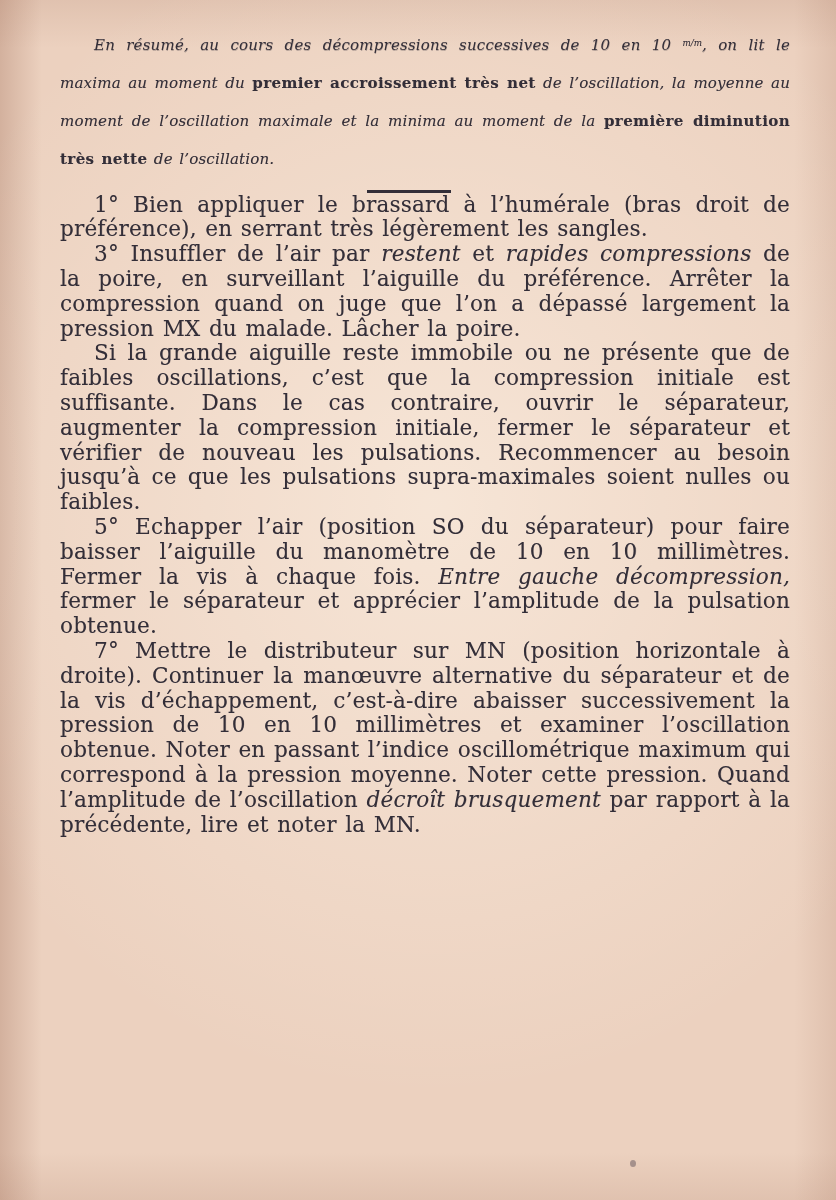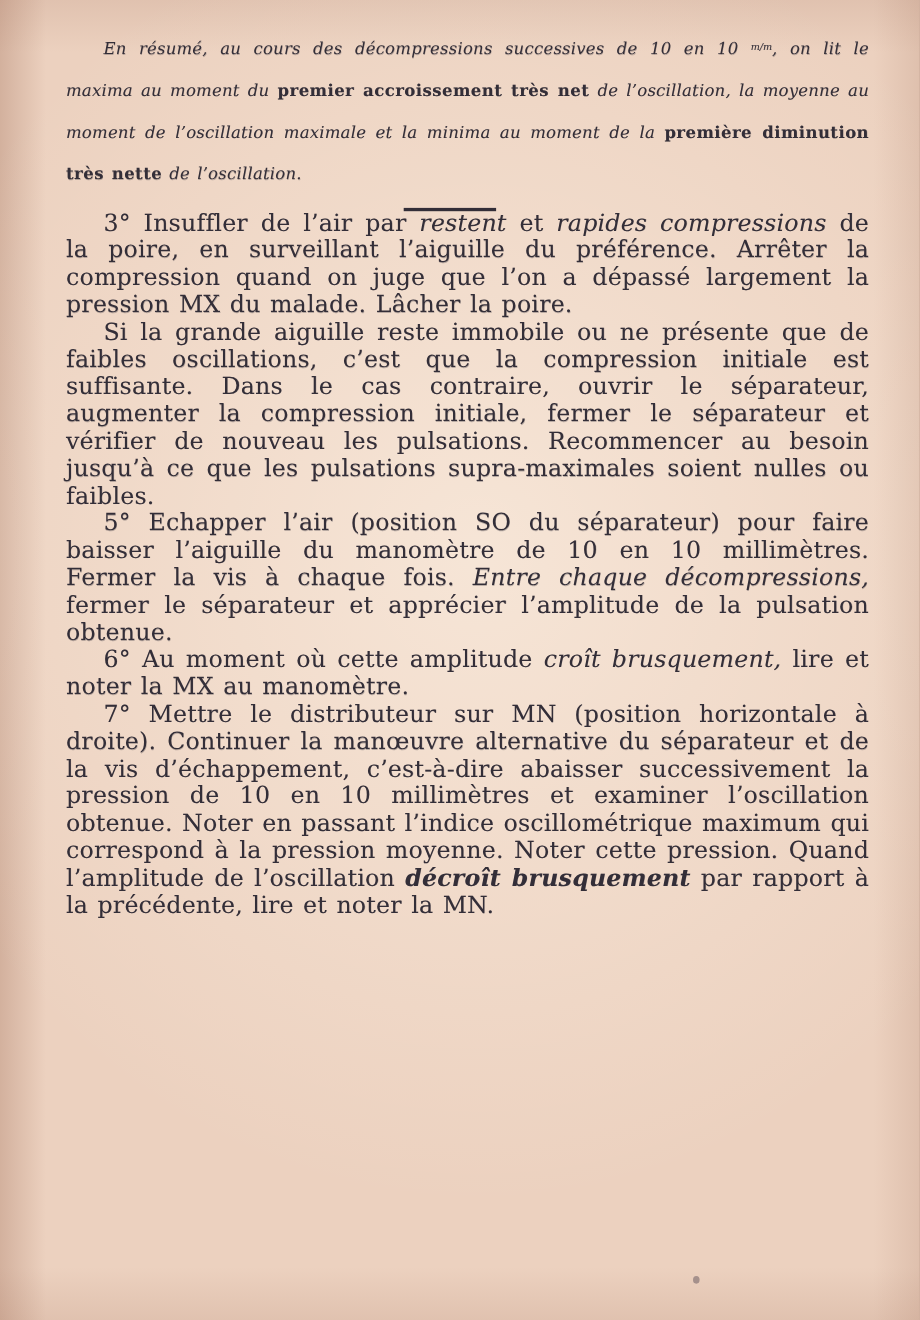--- a/index.html
+++ b/index.html
@@ -58,21 +58,21 @@
     font-size: 15px;
     line-height: 38px;
     letter-spacing: 0.2px;
     word-spacing: 1.5px;
   }
   .steps .para { font-size: 21.5px; line-height: 24.8px; }
 
   .seg-r  { font-style: normal; }
   .seg-i  { font-style: italic; }
   .seg-b  { font-weight: bold; font-style: normal; letter-spacing: 0.4px; }
-  .seg-bi { font-weight: bold; font-style: italic; }
+  .seg-bi { font-weight: normal; font-style: italic; }
   .seg-sup{ font-size: 0.58em; font-style: italic; vertical-align: 0.48em; letter-spacing: 0; }
 
   
   .divider {
     width: 84px;
     height: 2.5px;
     background: #332e38;
     margin: 12px auto 0;
     transform: translateX(-16px);
   }
@@ -102,24 +102,24 @@
 
   <main class="content">
 
     <p class="para"><span class="seg-i">En résumé, au cours des décompressions successives de 10 en 10 </span><span class="seg-sup">m/m</span><span class="seg-i">, on lit le maxima au moment du </span><span class="seg-b">premier accroissement très net</span><span class="seg-i"> de l’oscillation, la moyenne au moment de l’oscillation maximale et la minima au moment de la </span><span class="seg-b">première diminution très nette</span><span class="seg-i"> de l’oscillation.</span></p>
 
 
     <div class="divider"></div>
 
 
     <div class="steps">
+      <p class="para"><span class="seg-r">1° Bien appliquer le brassard à l’humérale (bras droit de préférence), en serrant très légèrement les sangles.</span></p>
       <p class="para"><span class="seg-r">3° Insuffler de l’air par </span><span class="seg-i">restent</span><span class="seg-r"> et </span><span class="seg-i">rapides compressions</span><span class="seg-r"> de la poire, en surveillant l’aiguille du préférence. Arrêter la compression quand on juge que l’on a dépassé largement la pression MX du malade. Lâcher la poire.</span></p>
       <p class="para"><span class="seg-r">Si la grande aiguille reste immobile ou ne présente que de faibles oscillations, c’est que la compression initiale est suffisante. Dans le cas contraire, ouvrir le séparateur, augmenter la compression initiale, fermer le séparateur et vérifier de nouveau les pulsations. Recommencer au besoin jusqu’à ce que les pulsations supra-maximales soient nulles ou faibles.</span></p>
-      <p class="para"><span class="seg-r">5° Echapper l’air (position SO du séparateur) pour faire baisser l’aiguille du manomètre de 10 en 10 millimètres. Fermer la vis à chaque fois. </span><span class="seg-i">Entre chaque décompressions,</span><span class="seg-r"> fermer le séparateur et apprécier l’amplitude de la pulsation obtenue.</span></p>
-      <p class="para"><span class="seg-r">6° Au moment où cette amplitude </span><span class="seg-i">croît brusquement,</span><span class="seg-r"> lire et noter la MX au manomètre.</span></p>
+      <p class="para"><span class="seg-r">5° Echapper l’air (position SO du séparateur) pour faire baisser l’aiguille du manomètre de 10 en 10 millimètres. Fermer la vis à chaque fois. </span><span class="seg-i">Entre gauche décompression,</span><span class="seg-r"> fermer le séparateur et apprécier l’amplitude de la pulsation obtenue.</span></p>
       <p class="para"><span class="seg-r">7° Mettre le distributeur sur MN (position horizontale à droite). Continuer la manœuvre alternative du séparateur et de la vis d’échappement, c’est-à-dire abaisser successivement la pression de 10 en 10 millimètres et examiner l’oscillation obtenue. Noter en passant l’indice oscillométrique maximum qui correspond à la pression moyenne. Noter cette pression. Quand l’amplitude de l’oscillation </span><span class="seg-bi">décroît brusquement</span><span class="seg-r"> par rapport à la précédente, lire et noter la MN.</span></p>
 
     </div>
 
   </main>
 
   <div class="blemish"></div>
 </div>
 
 </body></html>

